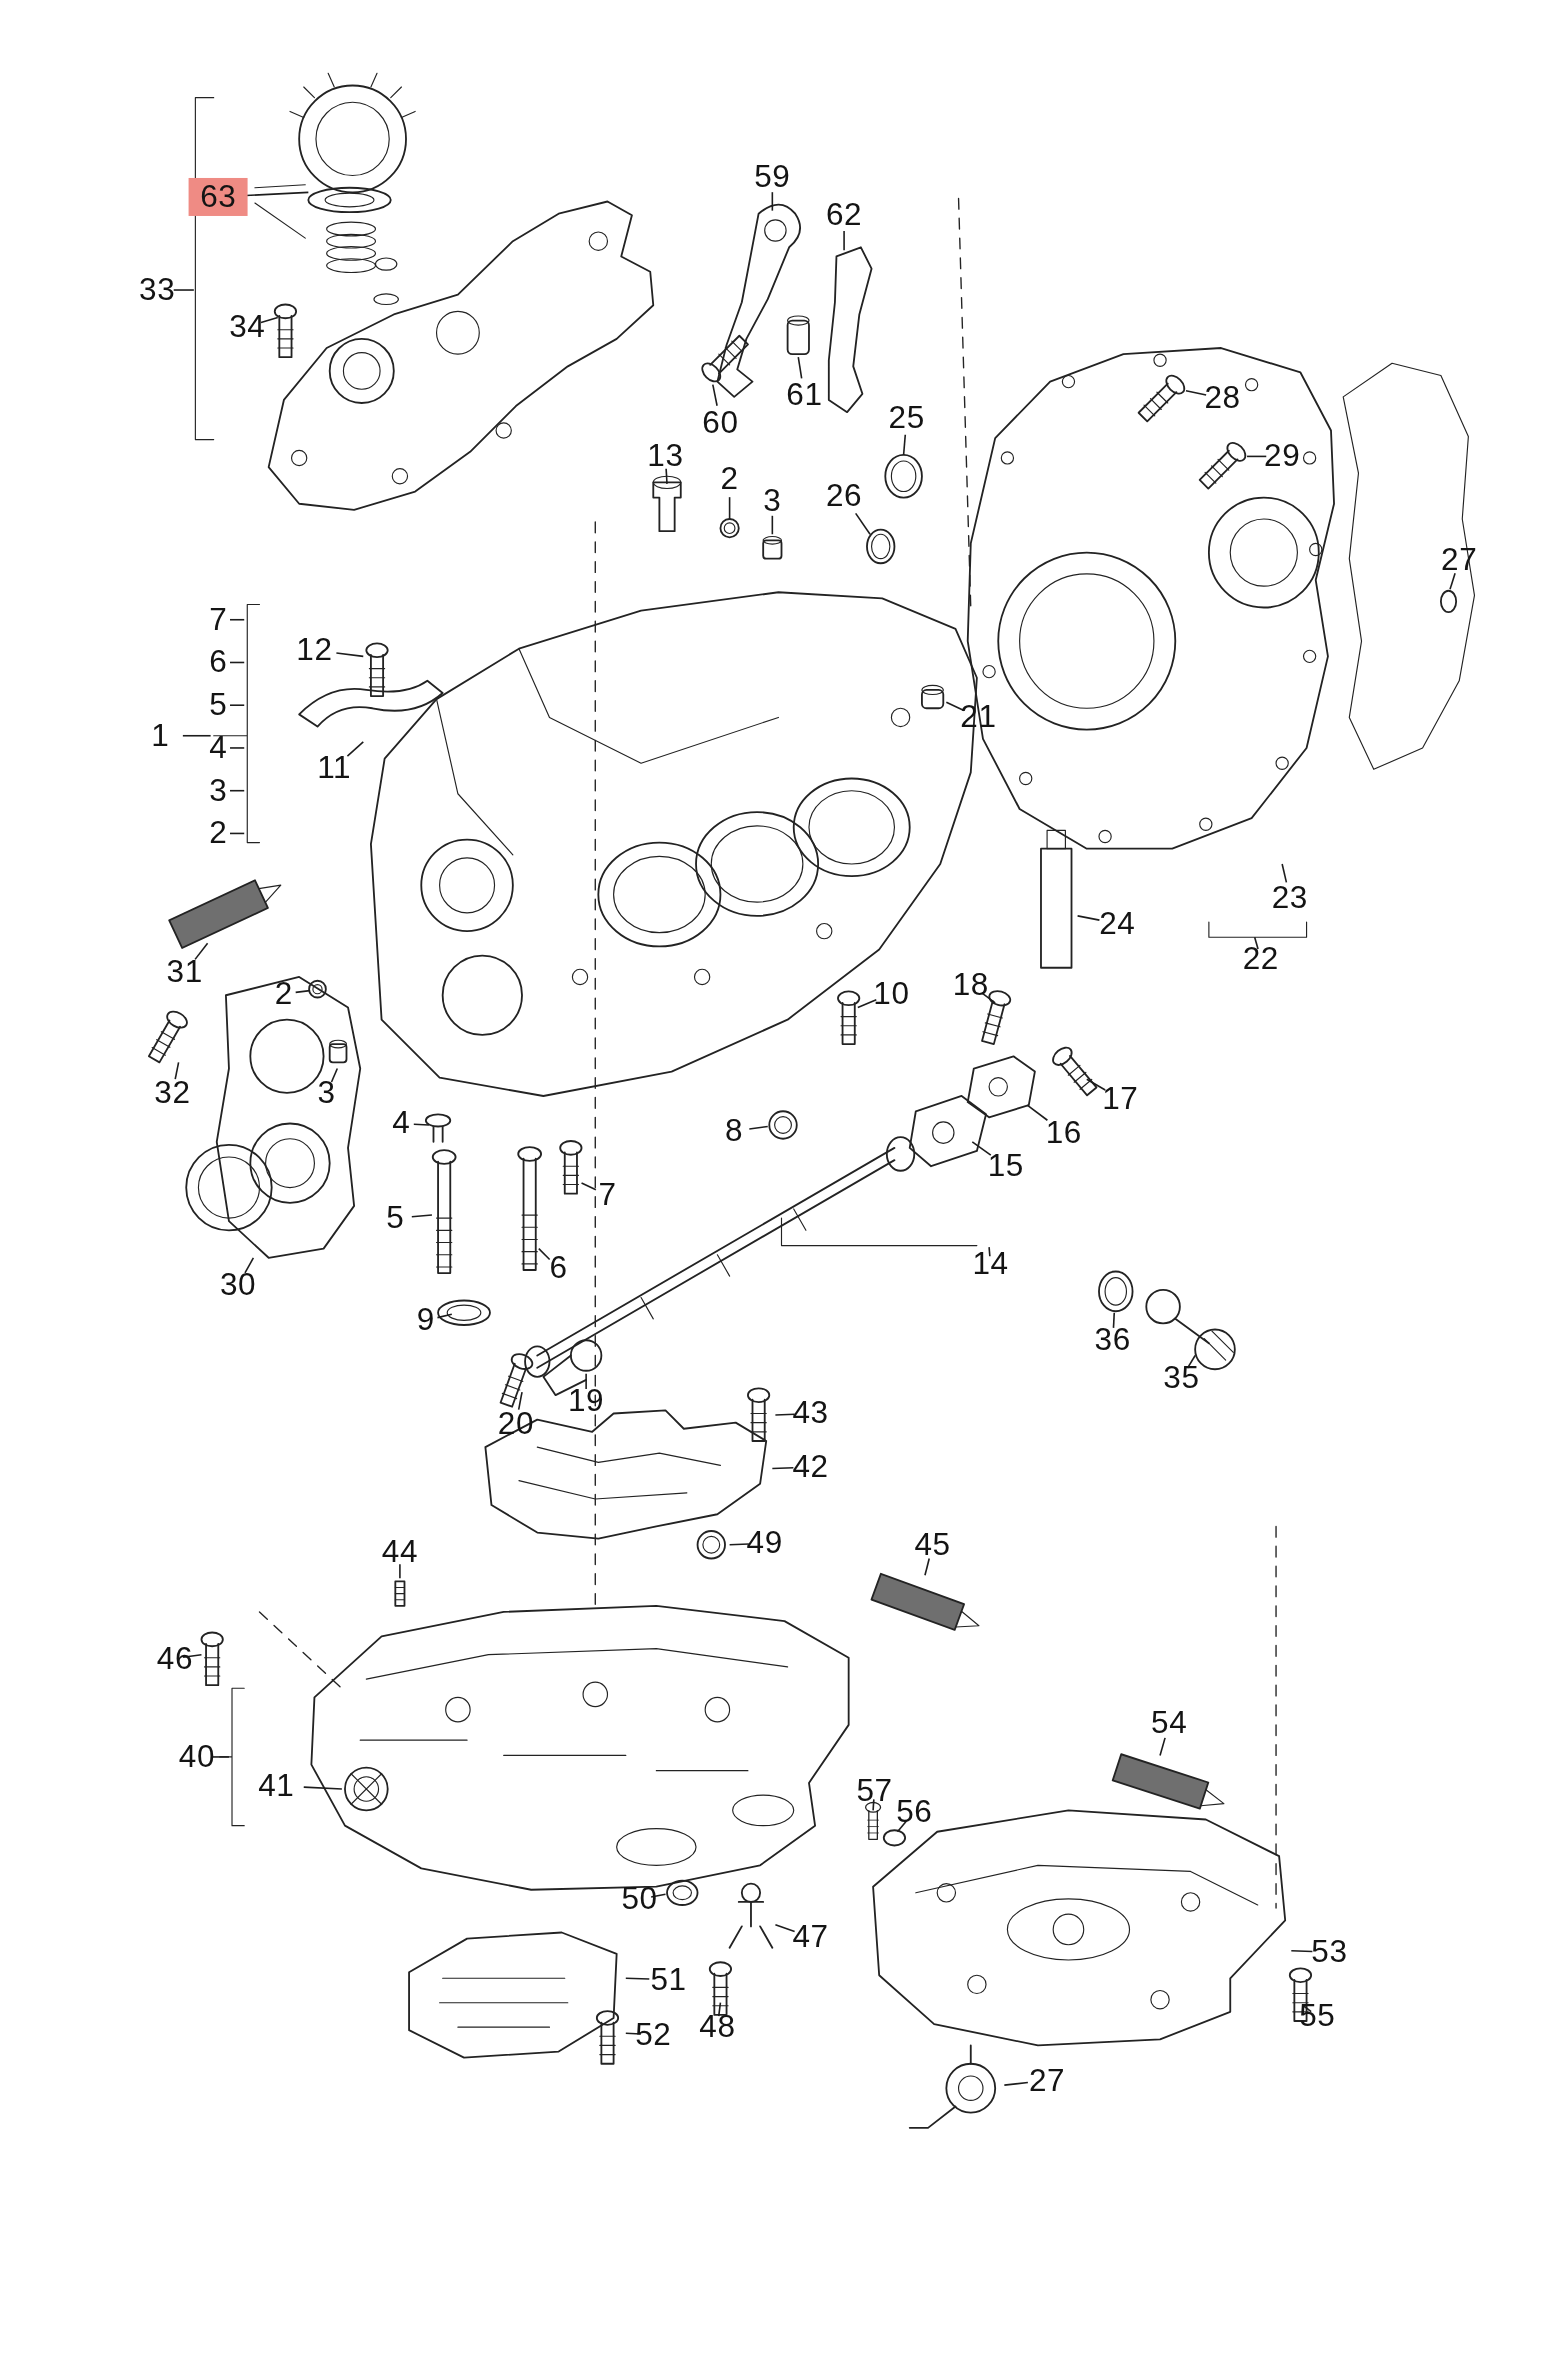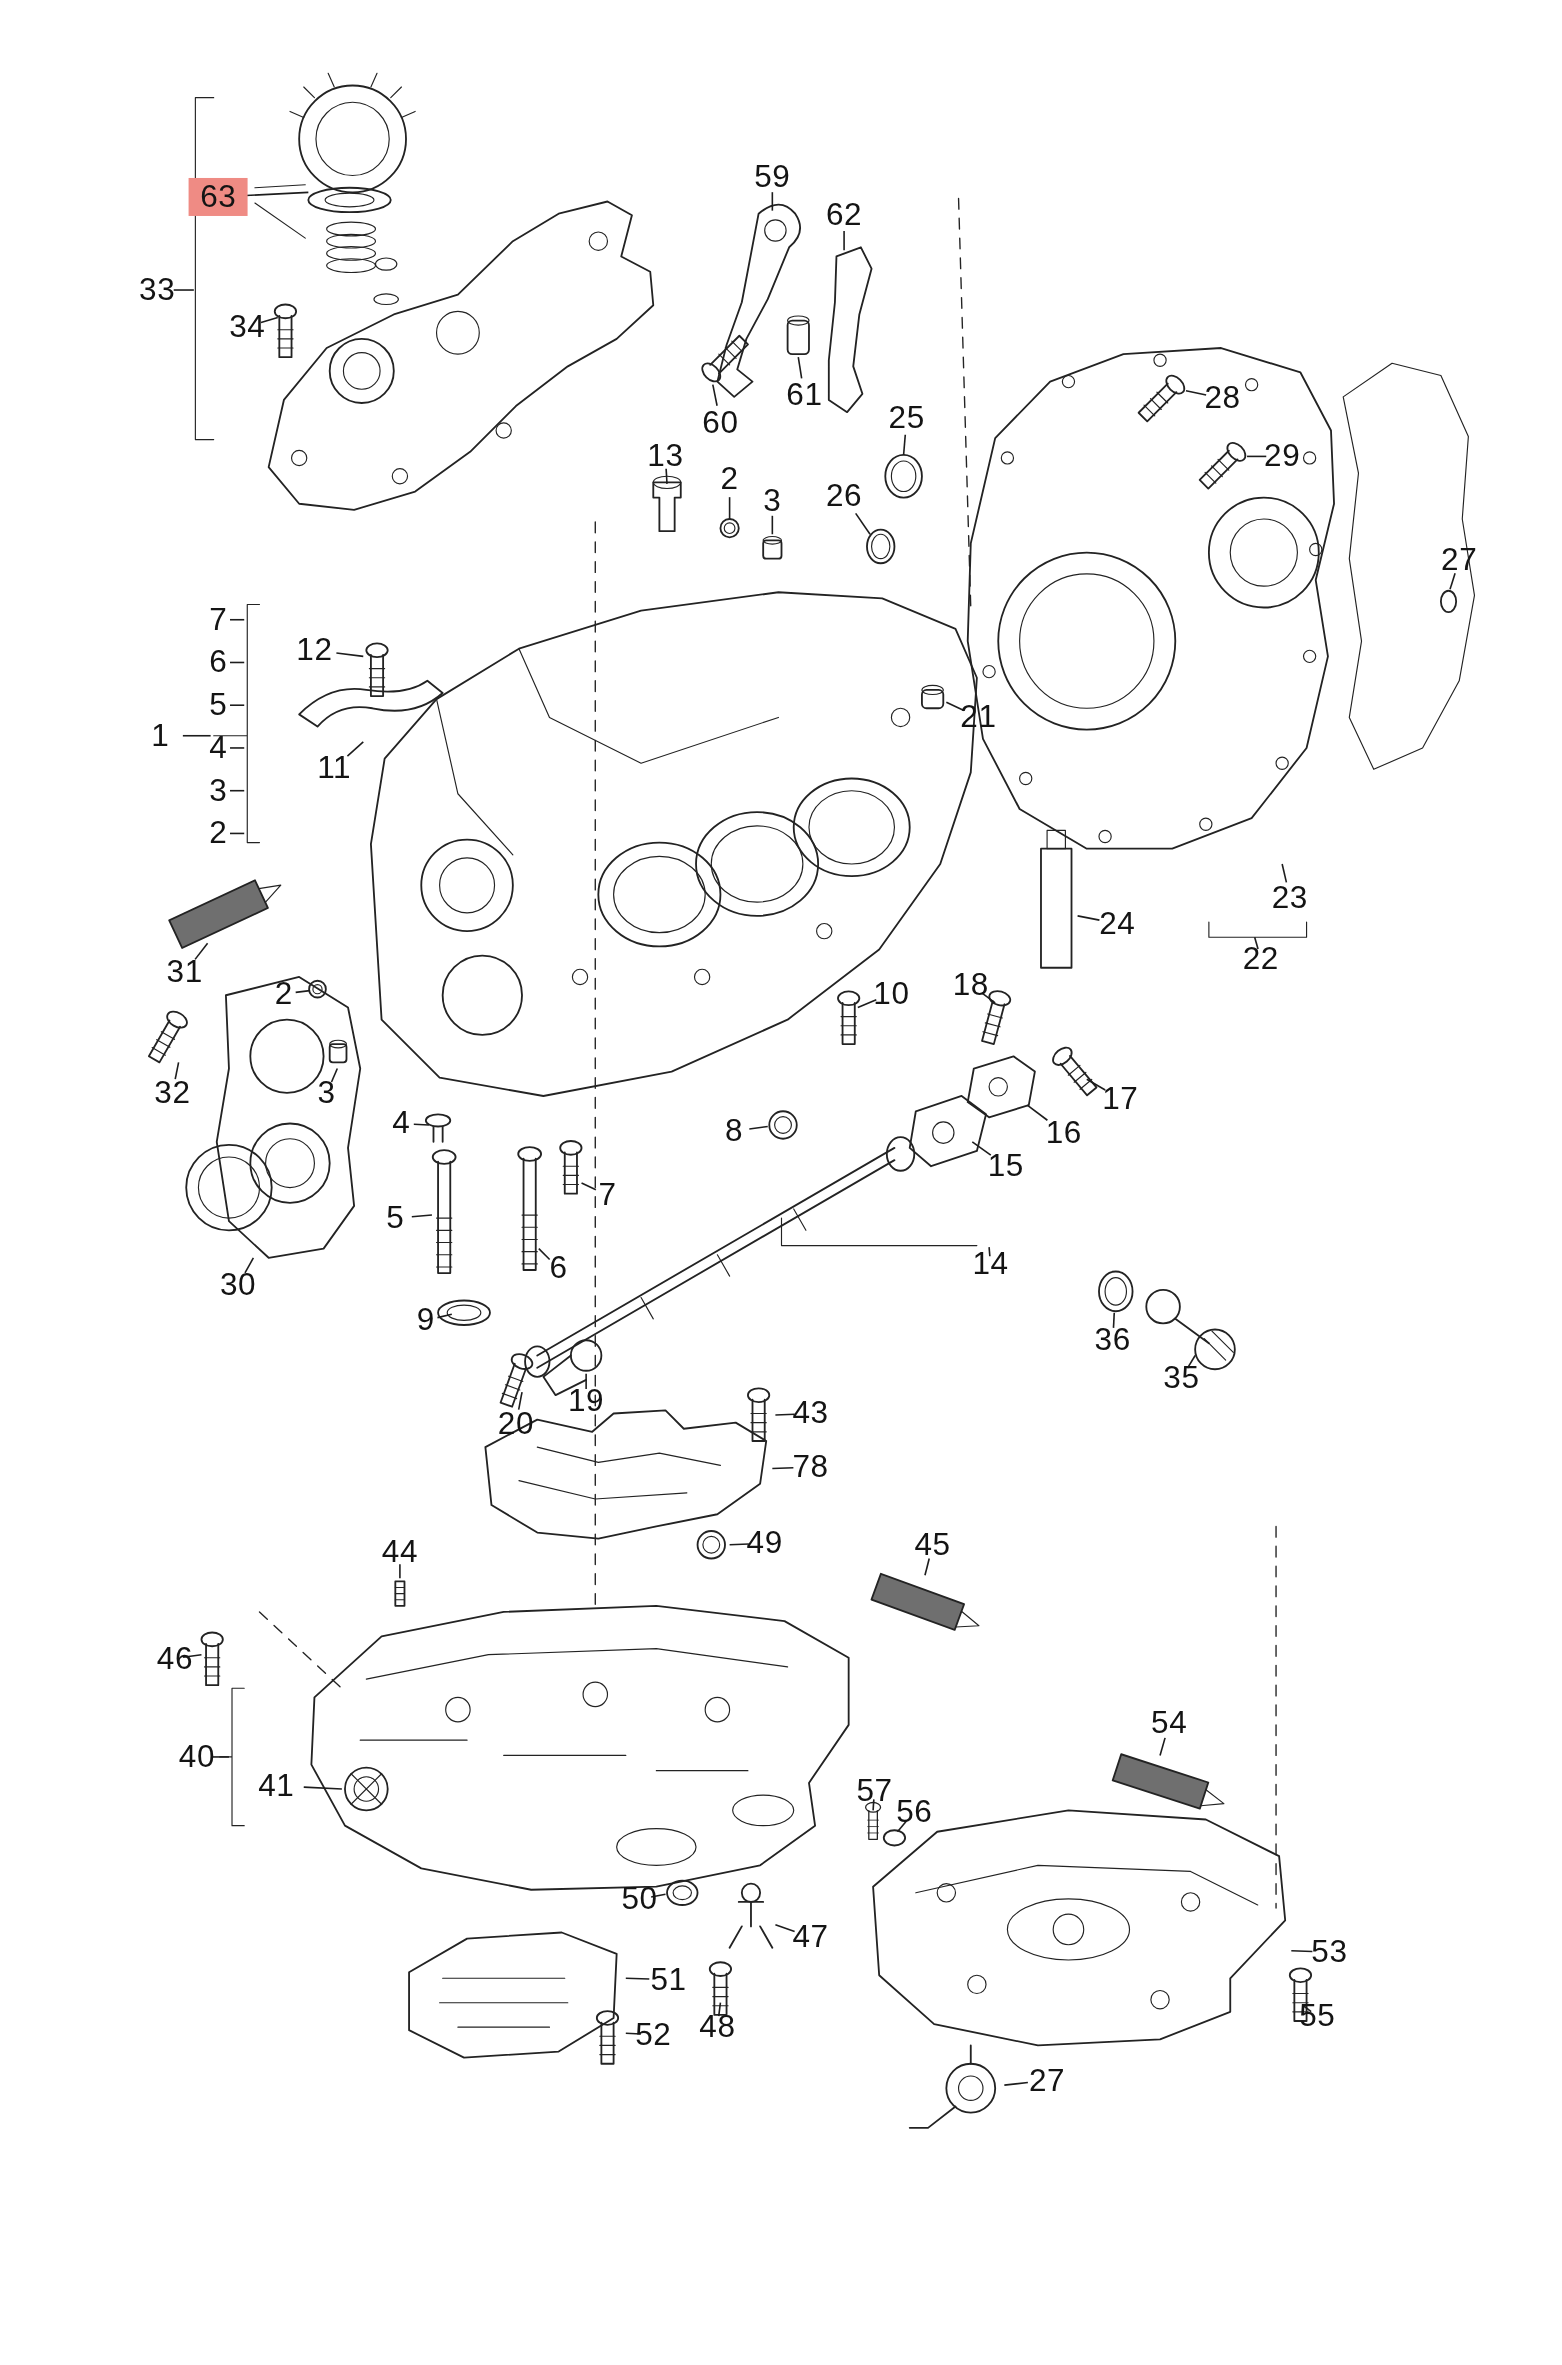--- a/index.html
+++ b/index.html
@@ -466,21 +466,21 @@
       <span class="callout" style="left: 38.8672%; top: 50.5161%;">7</span>
       <span class="callout" style="left: 63.3789%; top: 53.4194%;">14</span>
       <span class="callout" style="left: 35.7422%; top: 53.6129%;">6</span>
       <span class="callout" style="left: 15.2344%; top: 54.3226%;">30</span>
       <span class="callout" style="left: 71.1914%; top: 56.6452%;">36</span>
       <span class="callout" style="left: 75.5859%; top: 58.2581%;">35</span>
       <span class="callout" style="left: 27.2461%; top: 55.8065%;">9</span>
       <span class="callout" style="left: 33.0078%; top: 60.1935%; text-align: center;">20</span>
       <span class="callout" style="left: 37.5%; top: 59.2258%;">19</span>
       <span class="callout" style="left: 51.8555%; top: 59.7419%;">43</span>
-      <span class="callout" style="left: 51.8555%; top: 62%;">78</span>
+      <span class="callout" style="left: 51.8555%; top: 62%;">42</span>
       <span class="callout" style="left: 48.9258%; top: 65.2258%;">49</span>
       <span class="callout" style="left: 25.5859%; top: 65.6129%;">44</span>
       <span class="callout" style="left: 59.668%; top: 65.2903%;">45</span>
       <span class="callout" style="left: 10.7422%; top: 70.129%; margin-left: 7px;">46</span>
       <span class="callout" style="left: 12.5977%; top: 74.2581%;">40</span>
       <span class="callout" style="left: 17.6758%; top: 75.4839%;">41</span>
       <span class="callout" style="left: 74.8047%; top: 72.8387%;">54</span>
       <span class="callout" style="left: 55.957%; top: 75.6774%;">57</span>
       <span class="callout" style="left: 58.4961%; top: 76.5806%;">56</span>
       <span class="callout" style="left: 40.918%; top: 80.2581%;">50</span>

